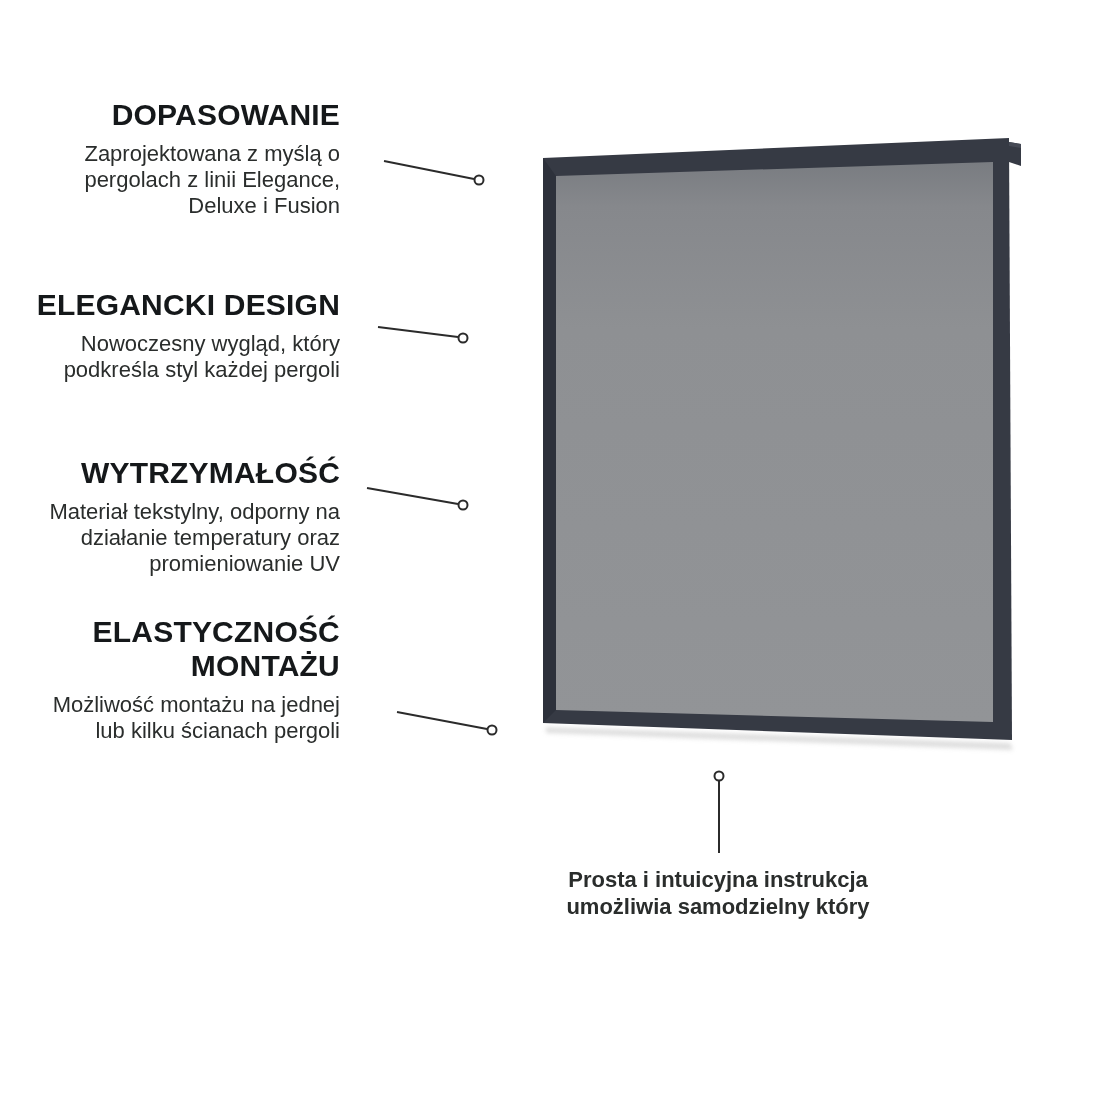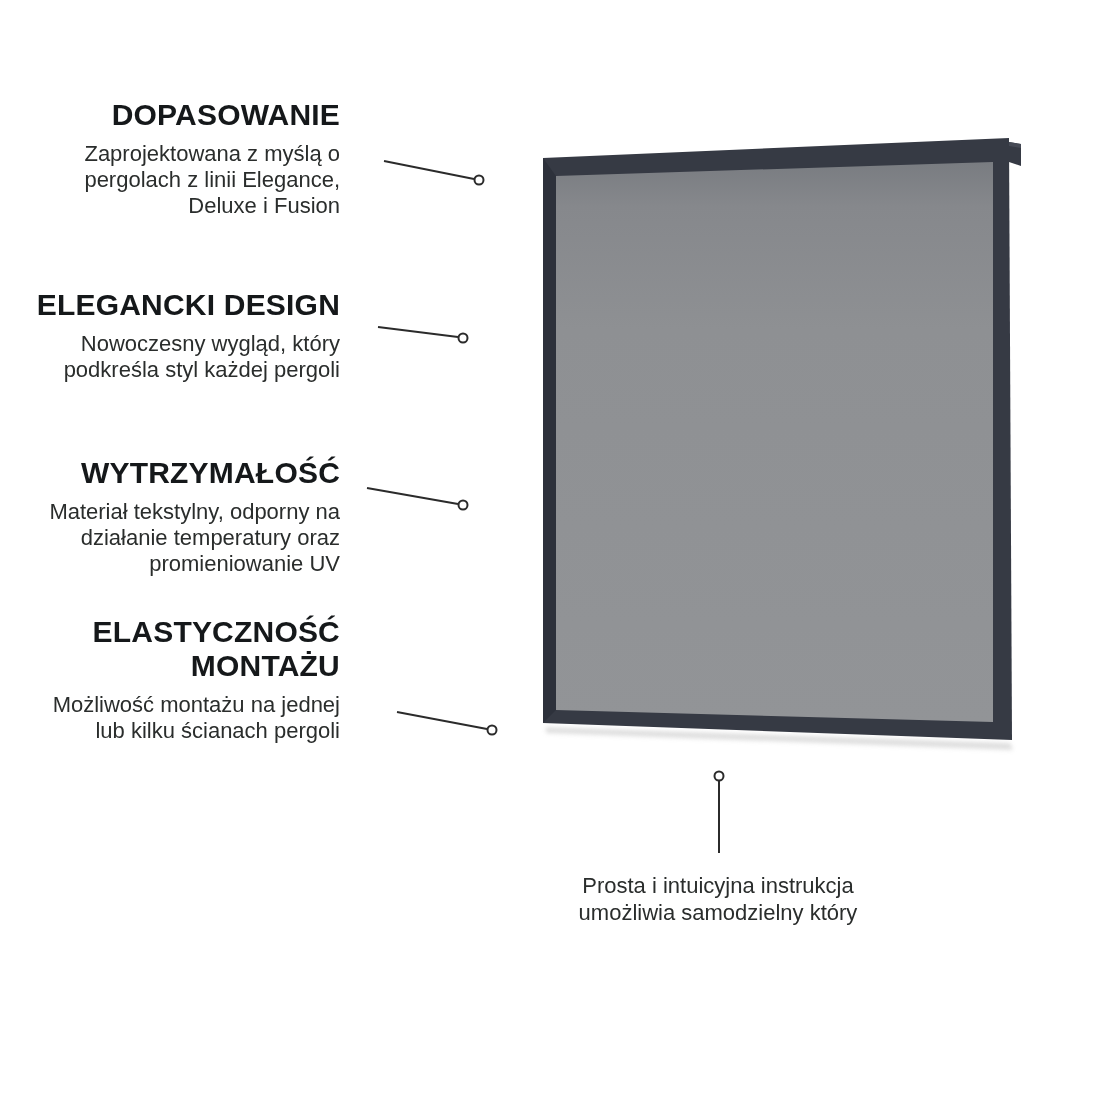--- a/index.html
+++ b/index.html
@@ -49,21 +49,21 @@
     text-align:center;
   }
   .feature-bottom .title-line{
     font-size:30px;
     font-weight:bold;
     line-height:34px;
     letter-spacing:.2px;
     color:var(--heading-text);
     white-space:nowrap;
   }
-  .feature-bottom .desc{margin-top:6px;}
+  .feature-bottom .desc{font-weight:bold;}
   .feature-bottom .desc-line{
     font-size:22px;
     line-height:27px;
     color:var(--body-text);
     white-space:nowrap;
   }
   #f1{top:98px;}
   #f2{top:288px;}
   #f3{top:456px;}
   #f4{top:615px;}

